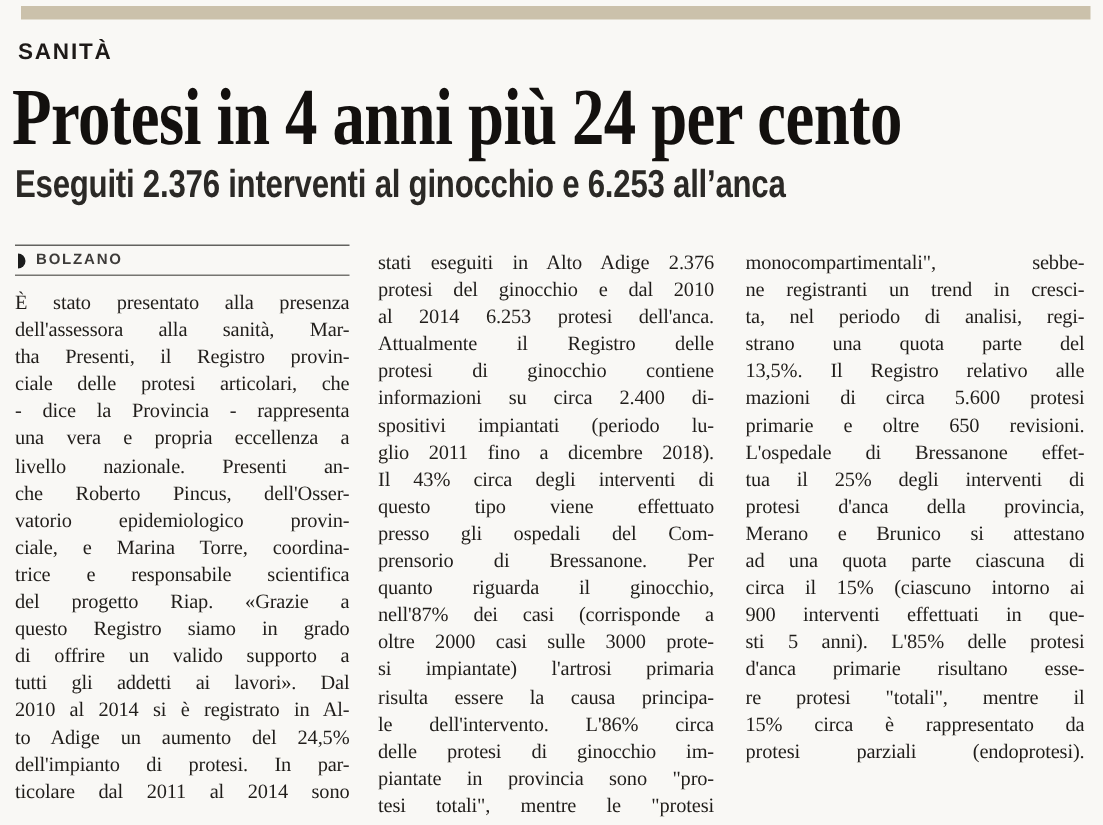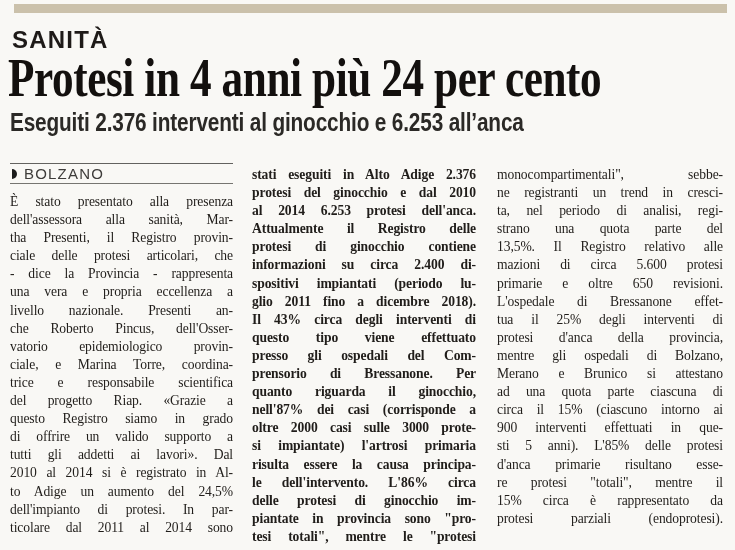--- a/index.html
+++ b/index.html
@@ -11,21 +11,21 @@
   .page { position:absolute; inset:0; }
 
   .top-bar {
     position:absolute; left:14px; top:4px; width:713px; height:9px;
     background:#cbc1ab;
   }
 
   .kicker {
     position:absolute; left:12px; top:26px;
     font-family:"Liberation Sans",sans-serif; font-weight:700;
-    font-size:24px; letter-spacing:1.2px; color:#1e1a18;
+    font-size:15px; letter-spacing:1.2px; color:#1e1a18;
   }
 
   .headline {
     position:absolute; left:8px; top:51px; margin:0;
     font-family:"Liberation Serif",serif; font-weight:700;
     font-size:54px; line-height:1; letter-spacing:-0.5px; color:#13100e;
     transform:scaleX(0.80); transform-origin:left top; white-space:nowrap;
   }
 
   .subhead {
@@ -38,35 +38,35 @@
   .dateline {
     position:absolute; left:10px; top:163px; width:223px; height:21px;
     box-sizing:border-box; border-top:1px solid #63625f; border-bottom:1px solid #767571;
     display:flex; align-items:center; gap:7px; padding-left:2px;
   }
   .dateline-marker {
     width:5px; height:10px; background:#1c1c1c;
     border-radius:0 6px 6px 0; flex:none;
   }
   .dateline-label {
-    font-family:"Liberation Sans",sans-serif; font-size:15px;
-    letter-spacing:1.2px; color:#3e3c3a;
+    font-family:"Liberation Sans",sans-serif; font-size:10px;
+    letter-spacing:1.2px; color:#3e3c3a;font-weight:bold;
   }
 
   .col {
     position:absolute; color:#201d1a;
     font-size:13.6px; letter-spacing:-0.1px;
   }
   .col .line {
     height:18.1px; line-height:18.1px;
     text-align:justify; text-align-last:justify;
     overflow:hidden;
   }
   .col1 { left:10px;  top:193px; width:223px; }
-  .col2 { left:252px; top:166px; width:224px;font-weight:bold; }
+  .col2 { left:252px; top:166px; width:224px; }
   .col3 { left:497px; top:166px; width:226px; }
 </style>
 </head>
 <body>
 
 <div class="page">
 
   <div class="top-bar"></div>
 
   <div class="kicker">SANITÀ</div>
@@ -130,21 +130,20 @@
       <div class="line">monocompartimentali", sebbe-</div>
       <div class="line">ne registranti un trend in cresci-</div>
       <div class="line">ta, nel periodo di analisi, regi-</div>
       <div class="line">strano una quota parte del</div>
       <div class="line">13,5%. Il Registro relativo alle</div>
       <div class="line">mazioni di circa 5.600 protesi</div>
       <div class="line">primarie e oltre 650 revisioni.</div>
       <div class="line">L'ospedale di Bressanone effet-</div>
       <div class="line">tua il 25% degli interventi di</div>
       <div class="line">protesi d'anca della provincia,</div>
-      <div class="line">mentre gli ospedali di Bolzano,</div>
       <div class="line">Merano e Brunico si attestano</div>
       <div class="line">ad una quota parte ciascuna di</div>
       <div class="line">circa il 15% (ciascuno intorno ai</div>
       <div class="line">900 interventi effettuati in que-</div>
       <div class="line">sti 5 anni). L'85% delle protesi</div>
       <div class="line">d'anca primarie risultano esse-</div>
       <div class="line">re protesi "totali", mentre il</div>
       <div class="line">15% circa è rappresentato da</div>
       <div class="line">protesi parziali (endoprotesi).</div>
     </div>

